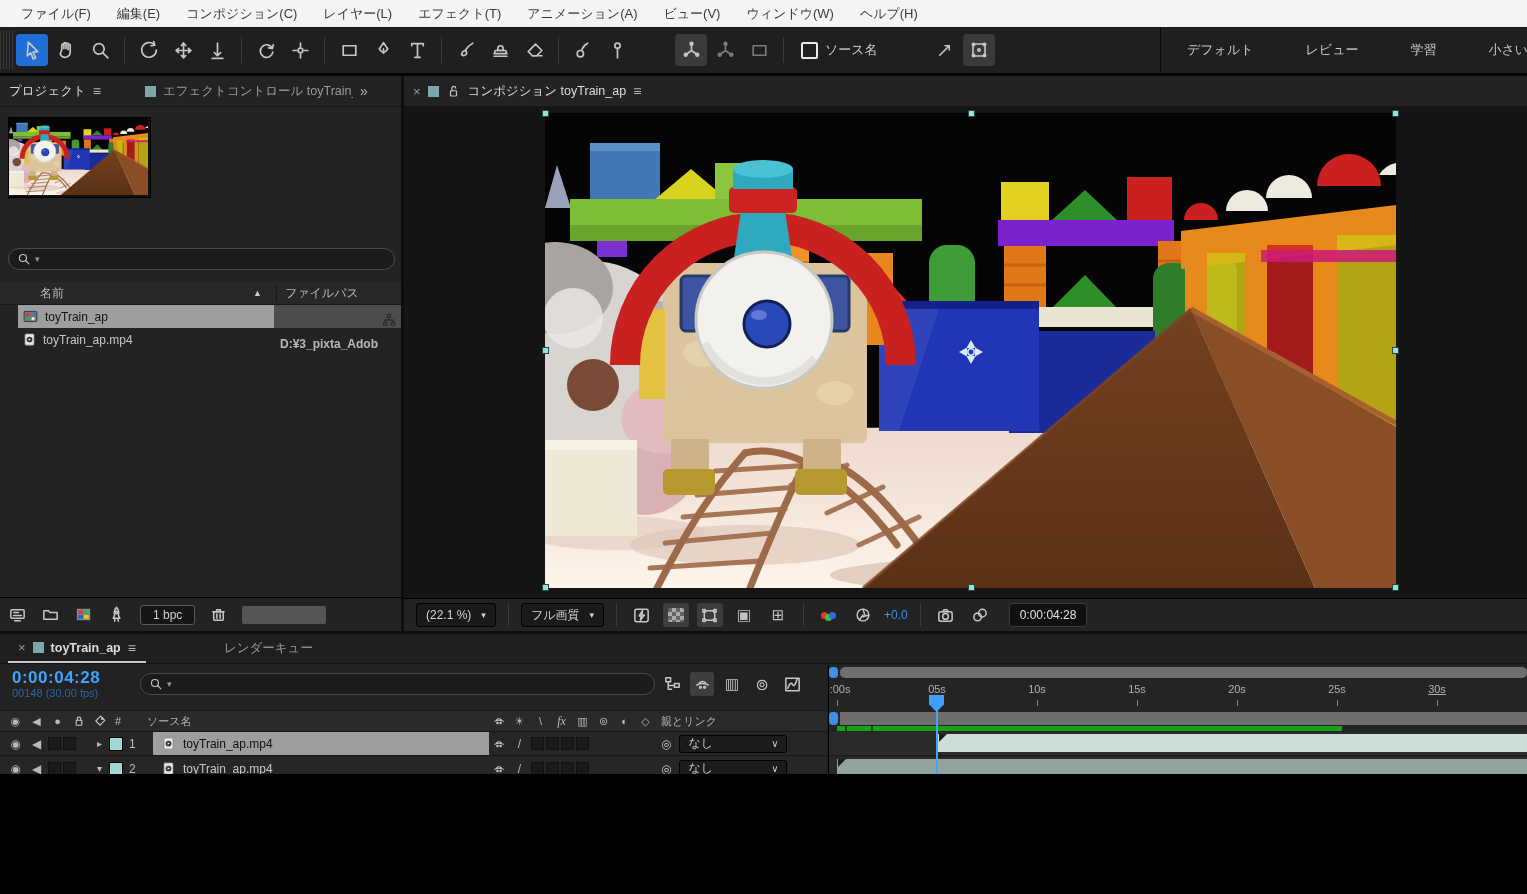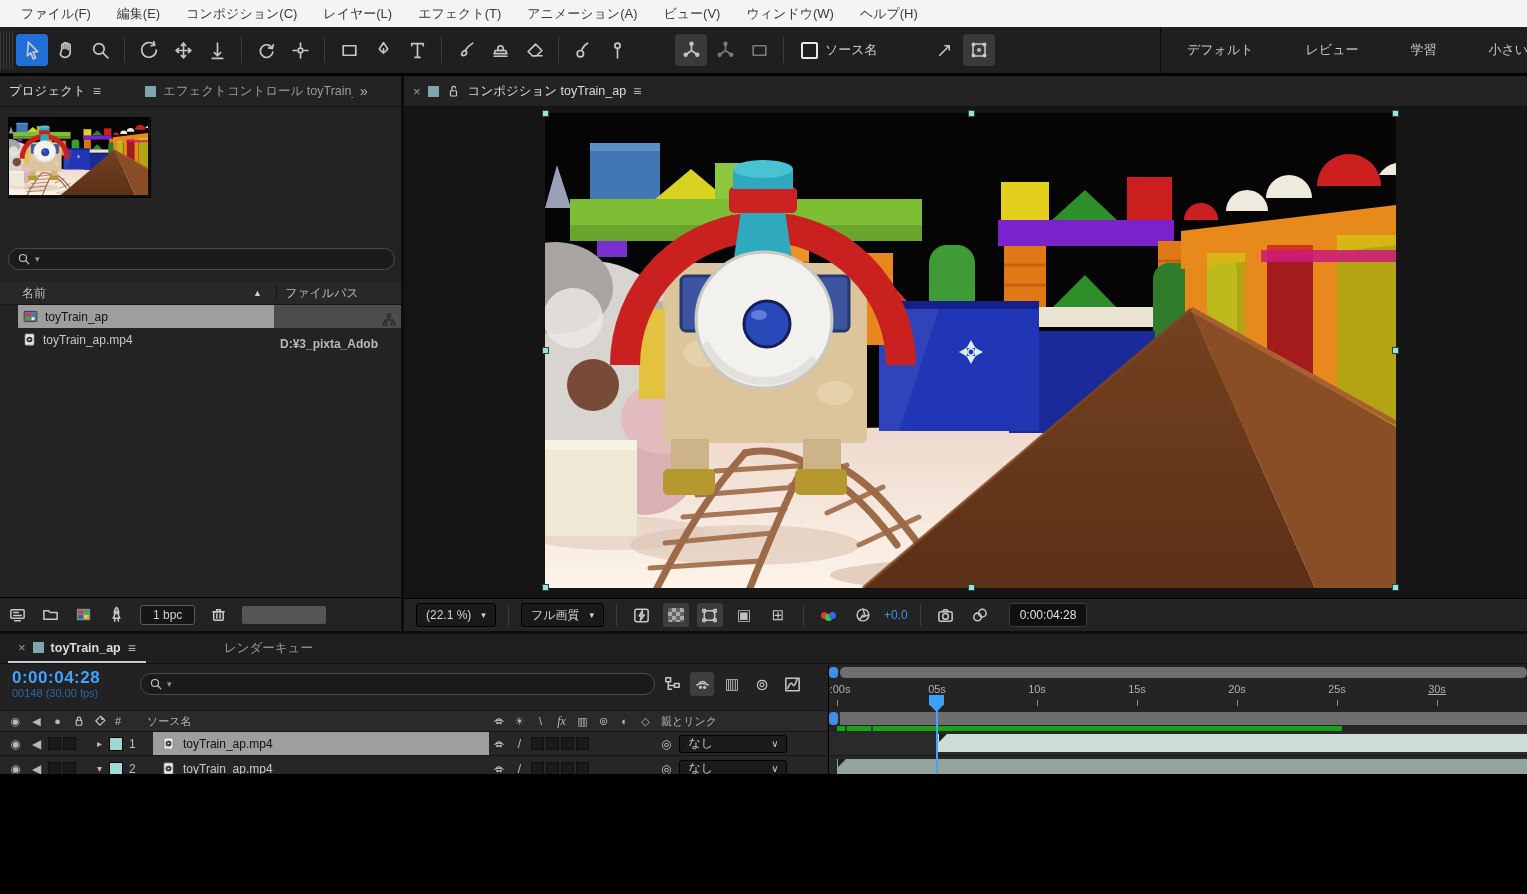--- a/index.html
+++ b/index.html
@@ -567,21 +567,21 @@
           <use href="#scene"></use>
         </svg>
     </div>
     <div class="searchbox">
       <svg class="ic" width="14" height="14">
           <use href="#i-zoom"></use>
         </svg>
         <span style="font-size:9px;">▾</span>
     </div>
     <div class="abs pcolhead">
-      <span style="padding-left:22px;">名前</span>
+      <span style="padding-left:40px;">名前</span>
       <span style="margin-left:auto;margin-right:14px;font-size:9px;color:#cfcfcf;">▲</span>
       <span style="width:125px;border-left:1px solid #171717;padding-left:8px;box-sizing:border-box;">ファイルパス</span>
     </div>
     <div class="abs prow sel" style="top:229px;">
       <span style="width:18px;"></span>
       <div class="namecell">
         <svg class="ic" width="17" height="17">
             <use href="#i-compitem"></use>
           </svg>
         <span>toyTrain_ap</span>

